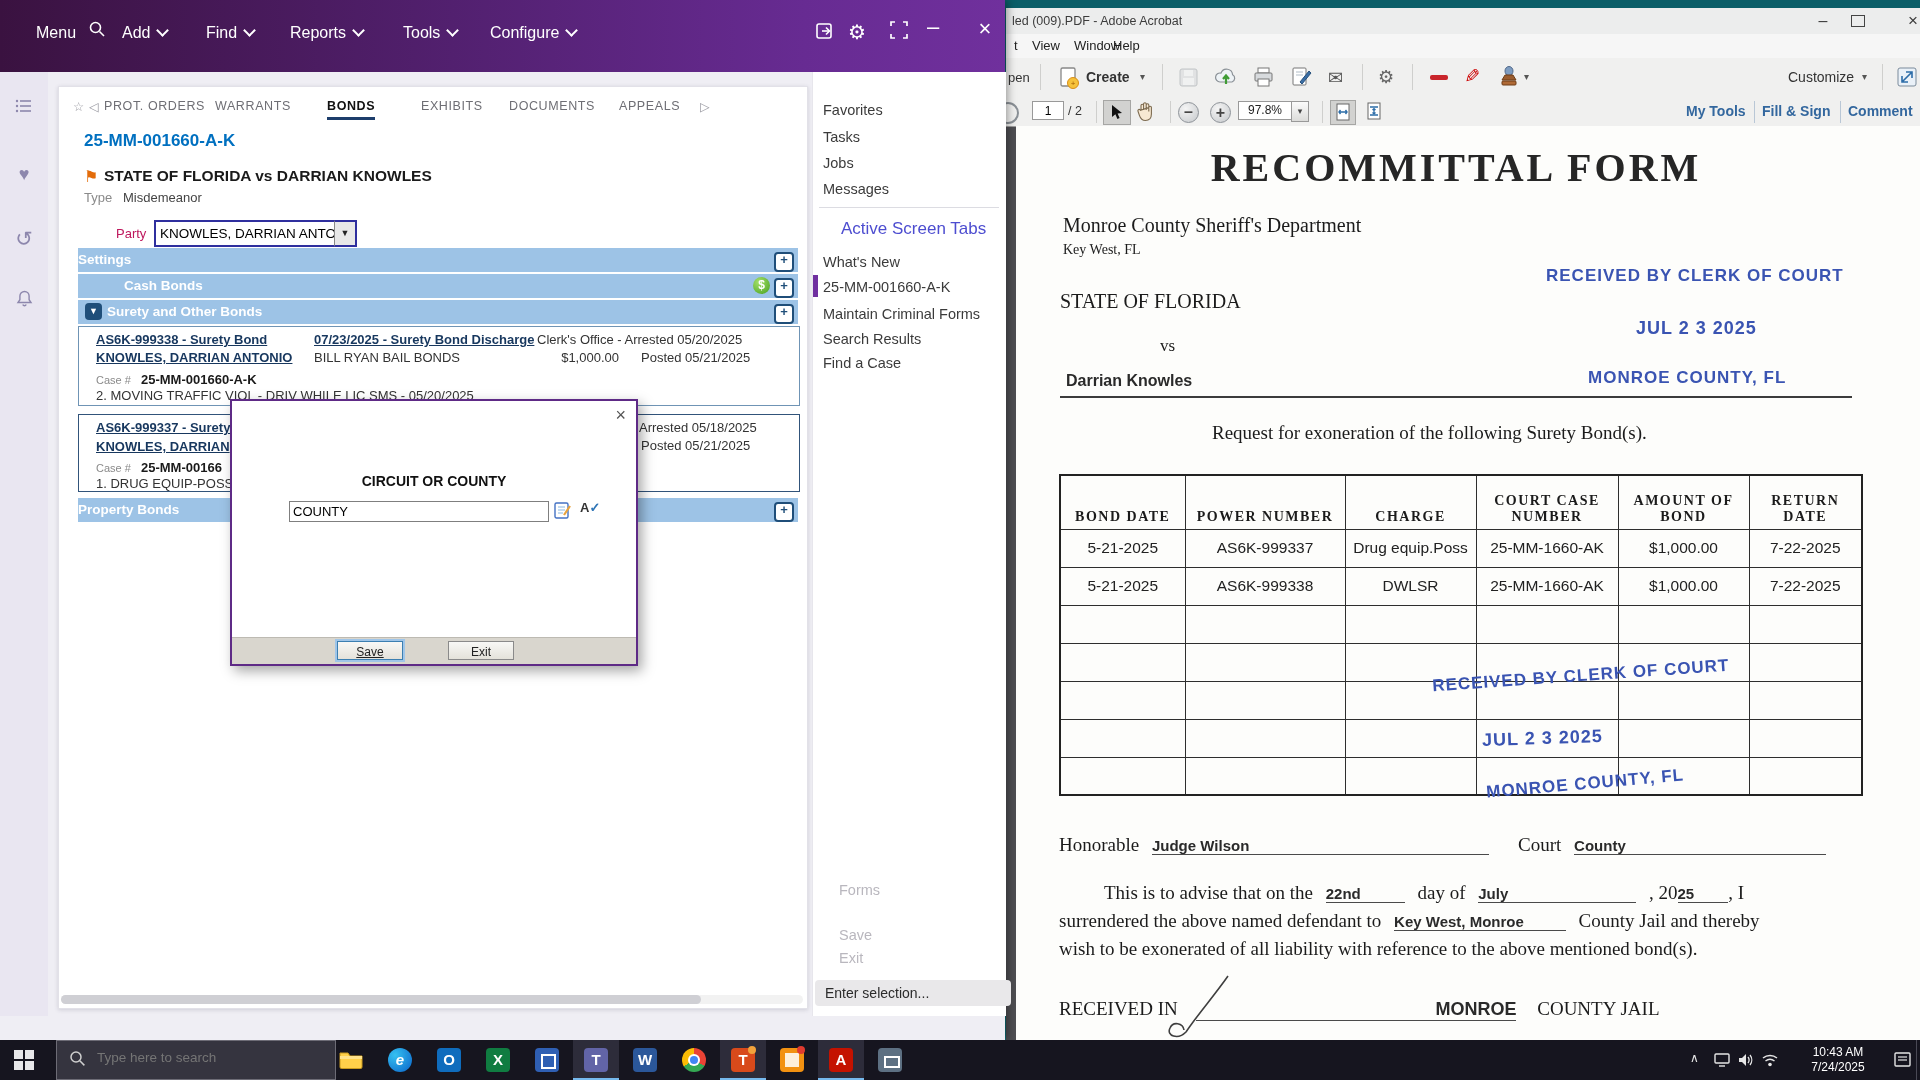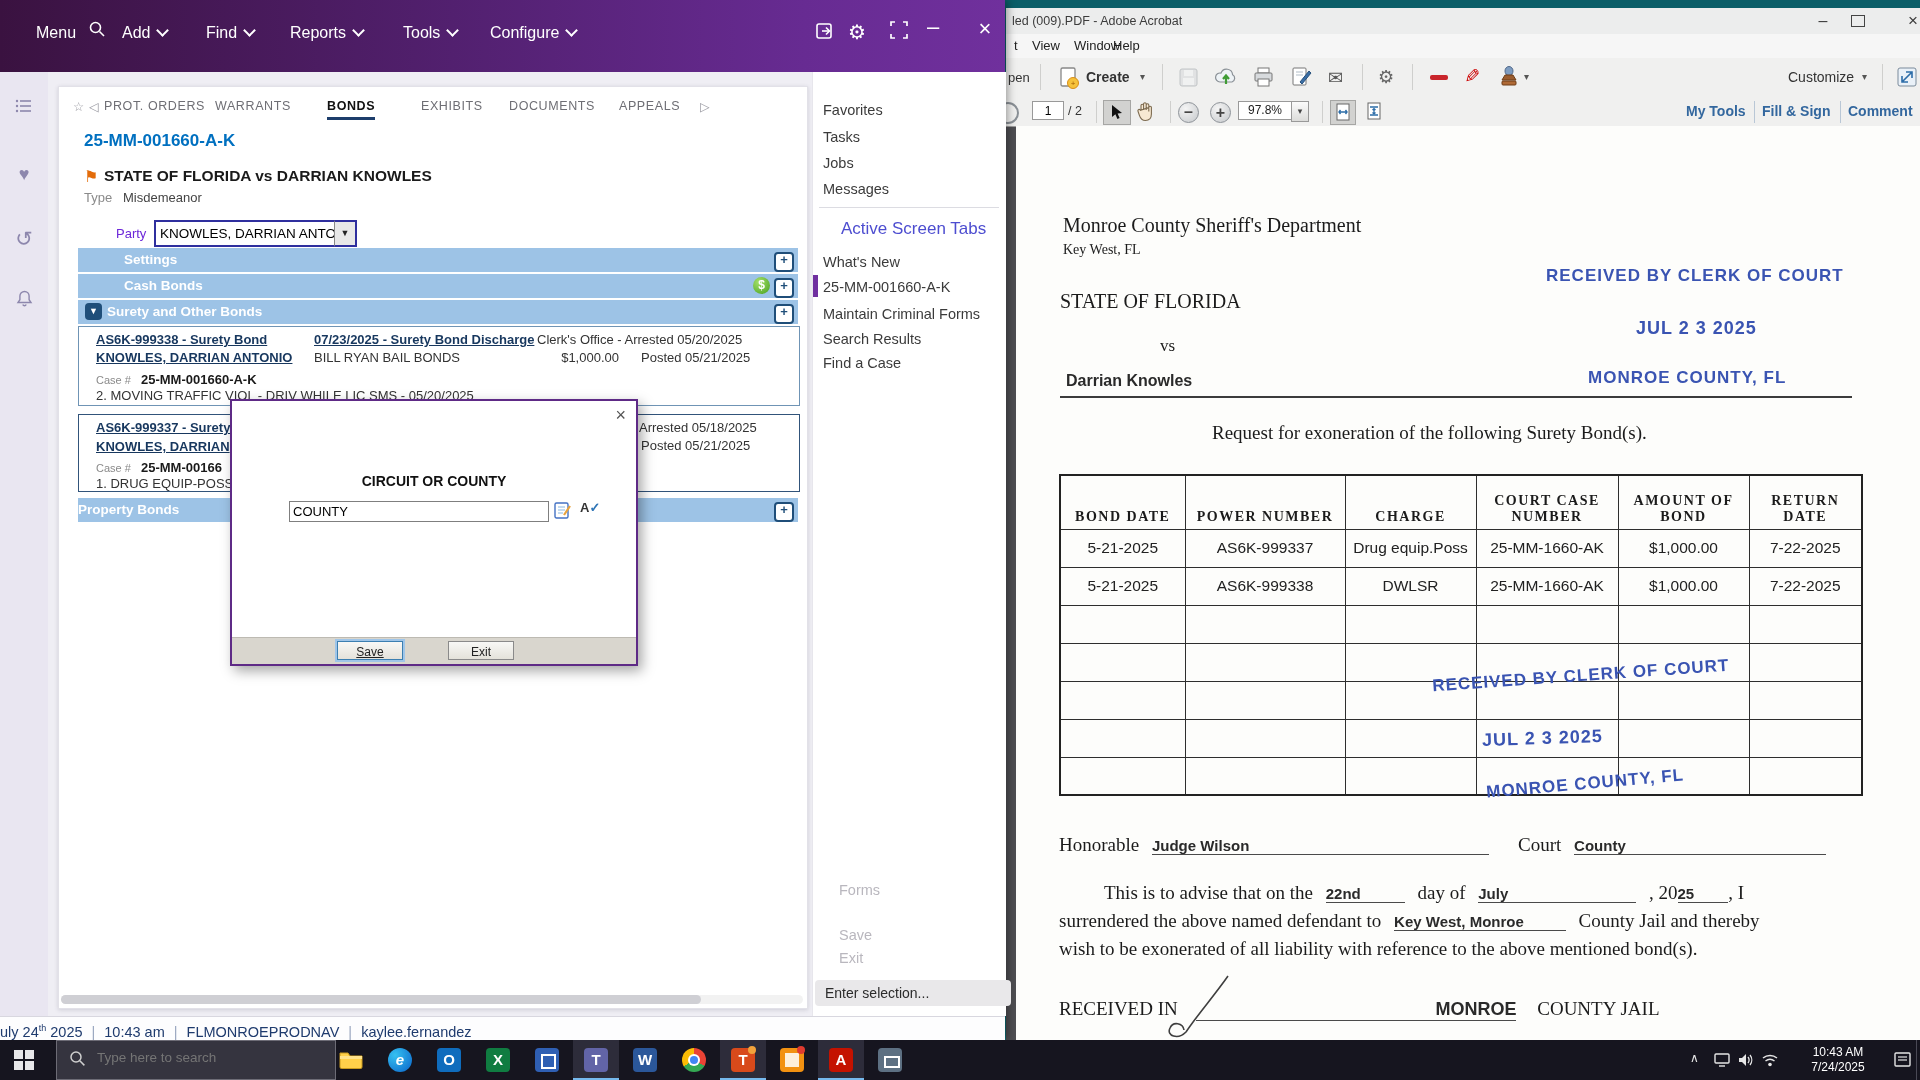--- a/index.html
+++ b/index.html
@@ -134,26 +134,26 @@
     <span class="tab" style="left:450px">DOCUMENTS</span>
     <span class="tab" style="left:560px">APPEALS</span>
     <span class="tab" style="left:641px;color:#9a9aa2">▷</span>
 
     <div class="abs" style="left:25px;top:44px;font-size:17px;font-weight:bold;color:#0070c0">25-MM-001660-A-K</div>
     <span class="abs" style="left:25px;top:80px;color:#e36c0a;font-size:16px">⚑</span>
     <div class="abs" style="left:45px;top:80px;font-size:15.5px;font-weight:bold;color:#1a1a1a">STATE OF FLORIDA vs DARRIAN KNOWLES</div>
     <span class="abs" style="left:25px;top:103px;font-size:13px;color:#8a8a8a">Type</span>
     <span class="abs" style="left:64px;top:103px;font-size:13px;color:#444">Misdemeanor</span>
 
-    <span class="abs" style="left:57px;top:139px;font-size:13px;color:#6d28d9">Party</span>
+    <span class="abs" style="left:57px;top:139px;font-size:13px;color:#be185d">Party</span>
     <div class="abs" style="left:95px;top:133px;width:178px;height:23px;border:2px solid #2f2f9e;background:#fff;font-size:13.5px;line-height:23px;padding-left:4px;overflow:hidden;white-space:nowrap">KNOWLES, DARRIAN ANTO</div>
     <div class="abs" style="left:275px;top:133px;width:20px;height:23px;border:2px solid #2f2f9e;border-left:1px solid #888;background:#e8e8e8;text-align:center;font-size:9px;line-height:23px;color:#222">▼</div>
 
     <div class="secbar" style="top:161px">
-      <span style="padding-left:46px">Settings</span>
+      <span style="">Settings</span>
       <span class="plusbtn">+</span>
     </div>
     <div class="secbar" style="top:187px">
       <span style="padding-left:46px">Cash Bonds</span>
       <span class="abs" style="right:28px;top:3px;width:17px;height:17px;border-radius:50%;background:radial-gradient(circle at 35% 30%,#a5e06a,#47a01e);color:#fff;font-size:12px;line-height:17px;text-align:center;font-weight:bold">$</span>
       <span class="plusbtn">+</span>
     </div>
     <div class="secbar" style="top:213px">
       <span class="abs" style="left:7px;top:3px;width:17px;height:17px;background:#1f4e79;border-radius:4px;color:#fff;font-size:9px;line-height:17px;text-align:center">▼</span>
       <span style="padding-left:29px">Surety and Other Bonds</span>
@@ -227,23 +227,20 @@
           <line x1="10" y1="14" x2="16" y2="5" stroke="#e8a33d" stroke-width="2.2"></line>
         </svg>
     </span>
     <span class="abs" style="left:348px;top:99px;font-size:13px;font-weight:bold;color:#333"><span>A</span><span style="color:#2e75b6">✓</span></span>
     <div class="dlgfoot">
       <button class="dlgbtn" style="left:105px;border:1px solid #3c7fb1;outline:2px solid #9fc5e8;text-decoration:underline">Save</button>
       <button class="dlgbtn" style="left:216px">Exit</button>
     </div>
   </div>
 
-  <div class="statusbar abs">
-    <span><span>uly 24</span><sup style="font-size:9px">th</sup> <span>2025</span></span><span class="statussep">|</span><span>10:43 am</span><span class="statussep">|</span><span>FLMONROEPRODNAV</span><span class="statussep">|</span><span>kaylee.fernandez</span>
-  </div>
 </div>
 
 <div id="acrobat" class="abs">
 
   <div class="actitle abs">
     <span style="padding-left:6px">led (009).PDF - Adobe Acrobat</span>
     <span class="abs" style="left:800px;top:0;width:34px;text-align:center;font-size:16px">–</span>
     <span class="abs" style="left:845px;top:7px;width:12px;height:10px;border:1.4px solid #444"></span>
     <span class="abs" style="left:890px;top:0;width:34px;text-align:center;font-size:17px">×</span>
   </div>
@@ -358,20 +355,21 @@
         </svg>
     </span>
     <span class="aclink" style="left:680px">My Tools</span>
     <span class="nsep" style="left:748px;background:#b9c7d6"></span>
     <span class="aclink" style="left:756px">Fill &amp; Sign</span>
     <span class="nsep" style="left:834px;background:#b9c7d6"></span>
     <span class="aclink" style="left:842px">Comment</span>
   </div>
 
   <div class="page abs">
+    <div class="abs" style="left:0;top:18px;width:880px;text-align:center;font-size:40px;font-weight:bold;letter-spacing:3px;color:#262626">RECOMMITTAL FORM</div>
     <div class="ptext" style="left:47px;top:88px;font-size:20px">Monroe County Sheriff's Department</div>
     <div class="ptext" style="left:47px;top:116px;font-size:14px">Key West, FL</div>
     <div class="stamp" style="left:530px;top:140px;font-size:17px">RECEIVED BY CLERK OF COURT</div>
     <div class="ptext" style="left:44px;top:164px;font-size:20px">STATE OF FLORIDA</div>
     <div class="stamp" style="left:620px;top:192px;font-size:18px">JUL 2 3  2025</div>
     <div class="ptext" style="left:144px;top:210px;font-size:17px">vs</div>
     <div class="stamp" style="left:572px;top:242px;font-size:17px">MONROE COUNTY, FL</div>
     <div class="abs typed" style="left:50px;top:246px;font-size:16px">Darrian Knowles</div>
     <div class="abs" style="left:44px;top:270px;width:792px;height:1.6px;background:#3c3c3c"></div>
     <div class="ptext" style="left:196px;top:296px">Request for exoneration of the following Surety Bond(s).</div>

